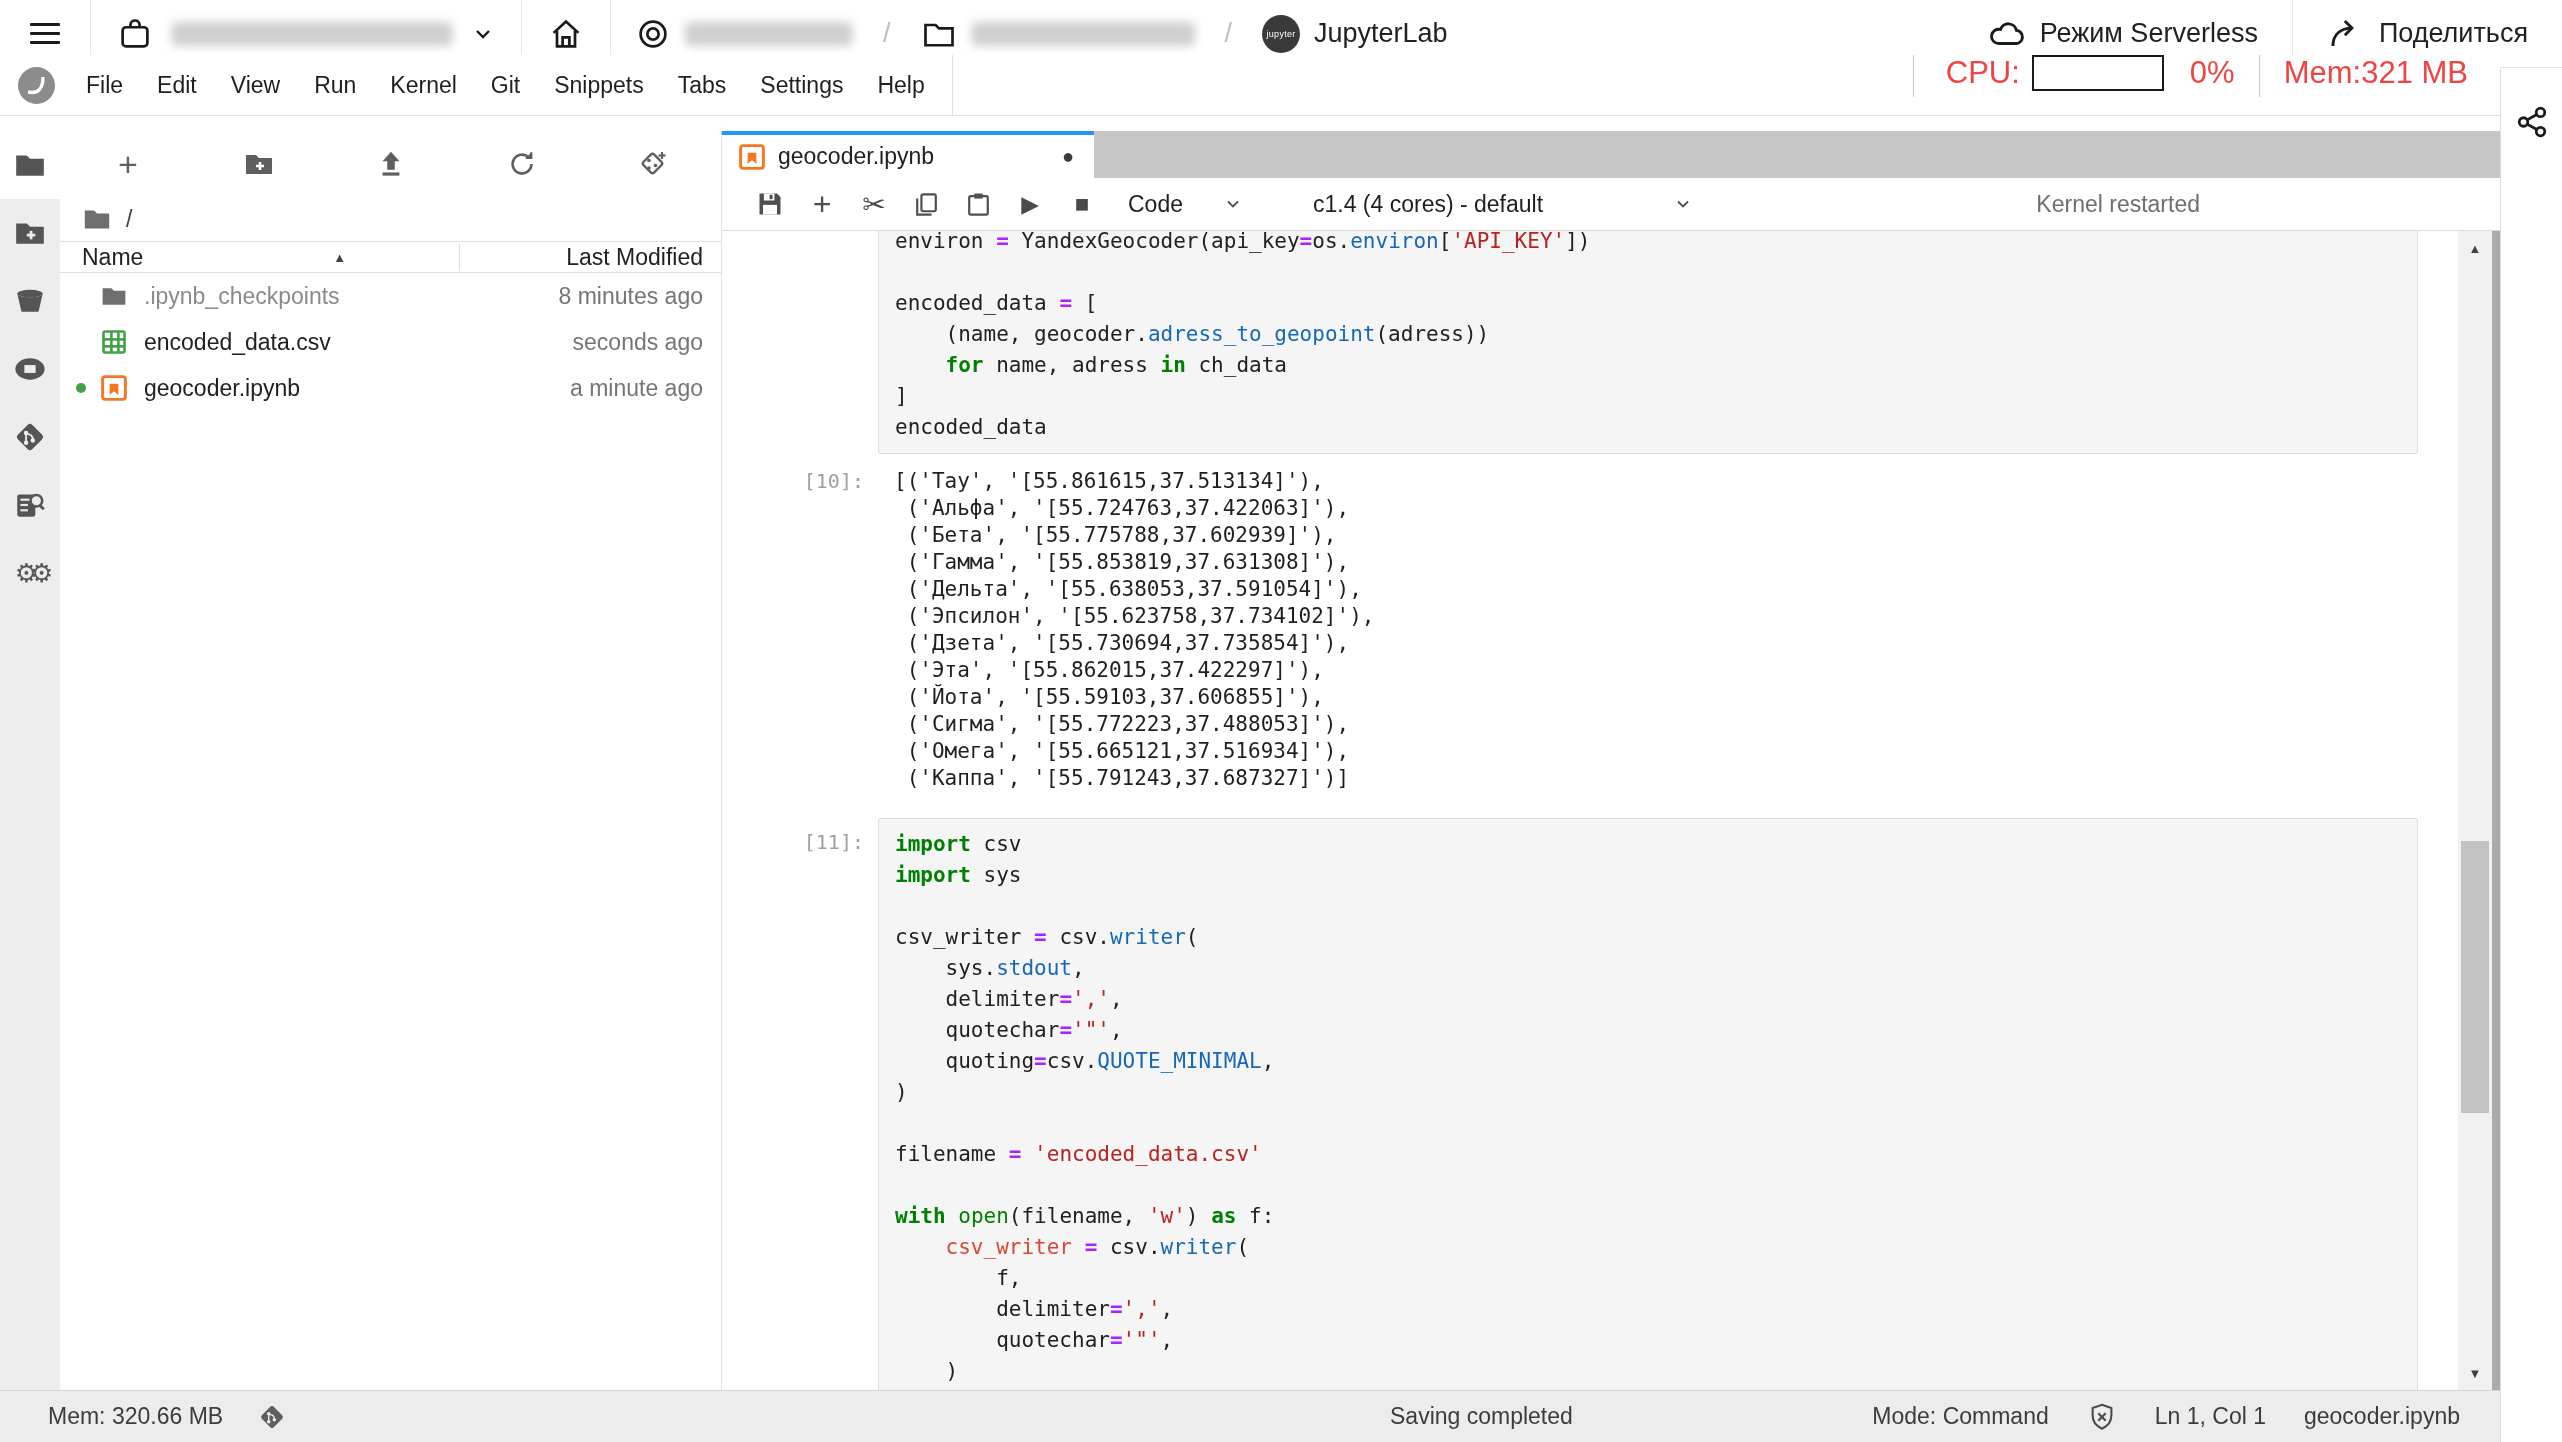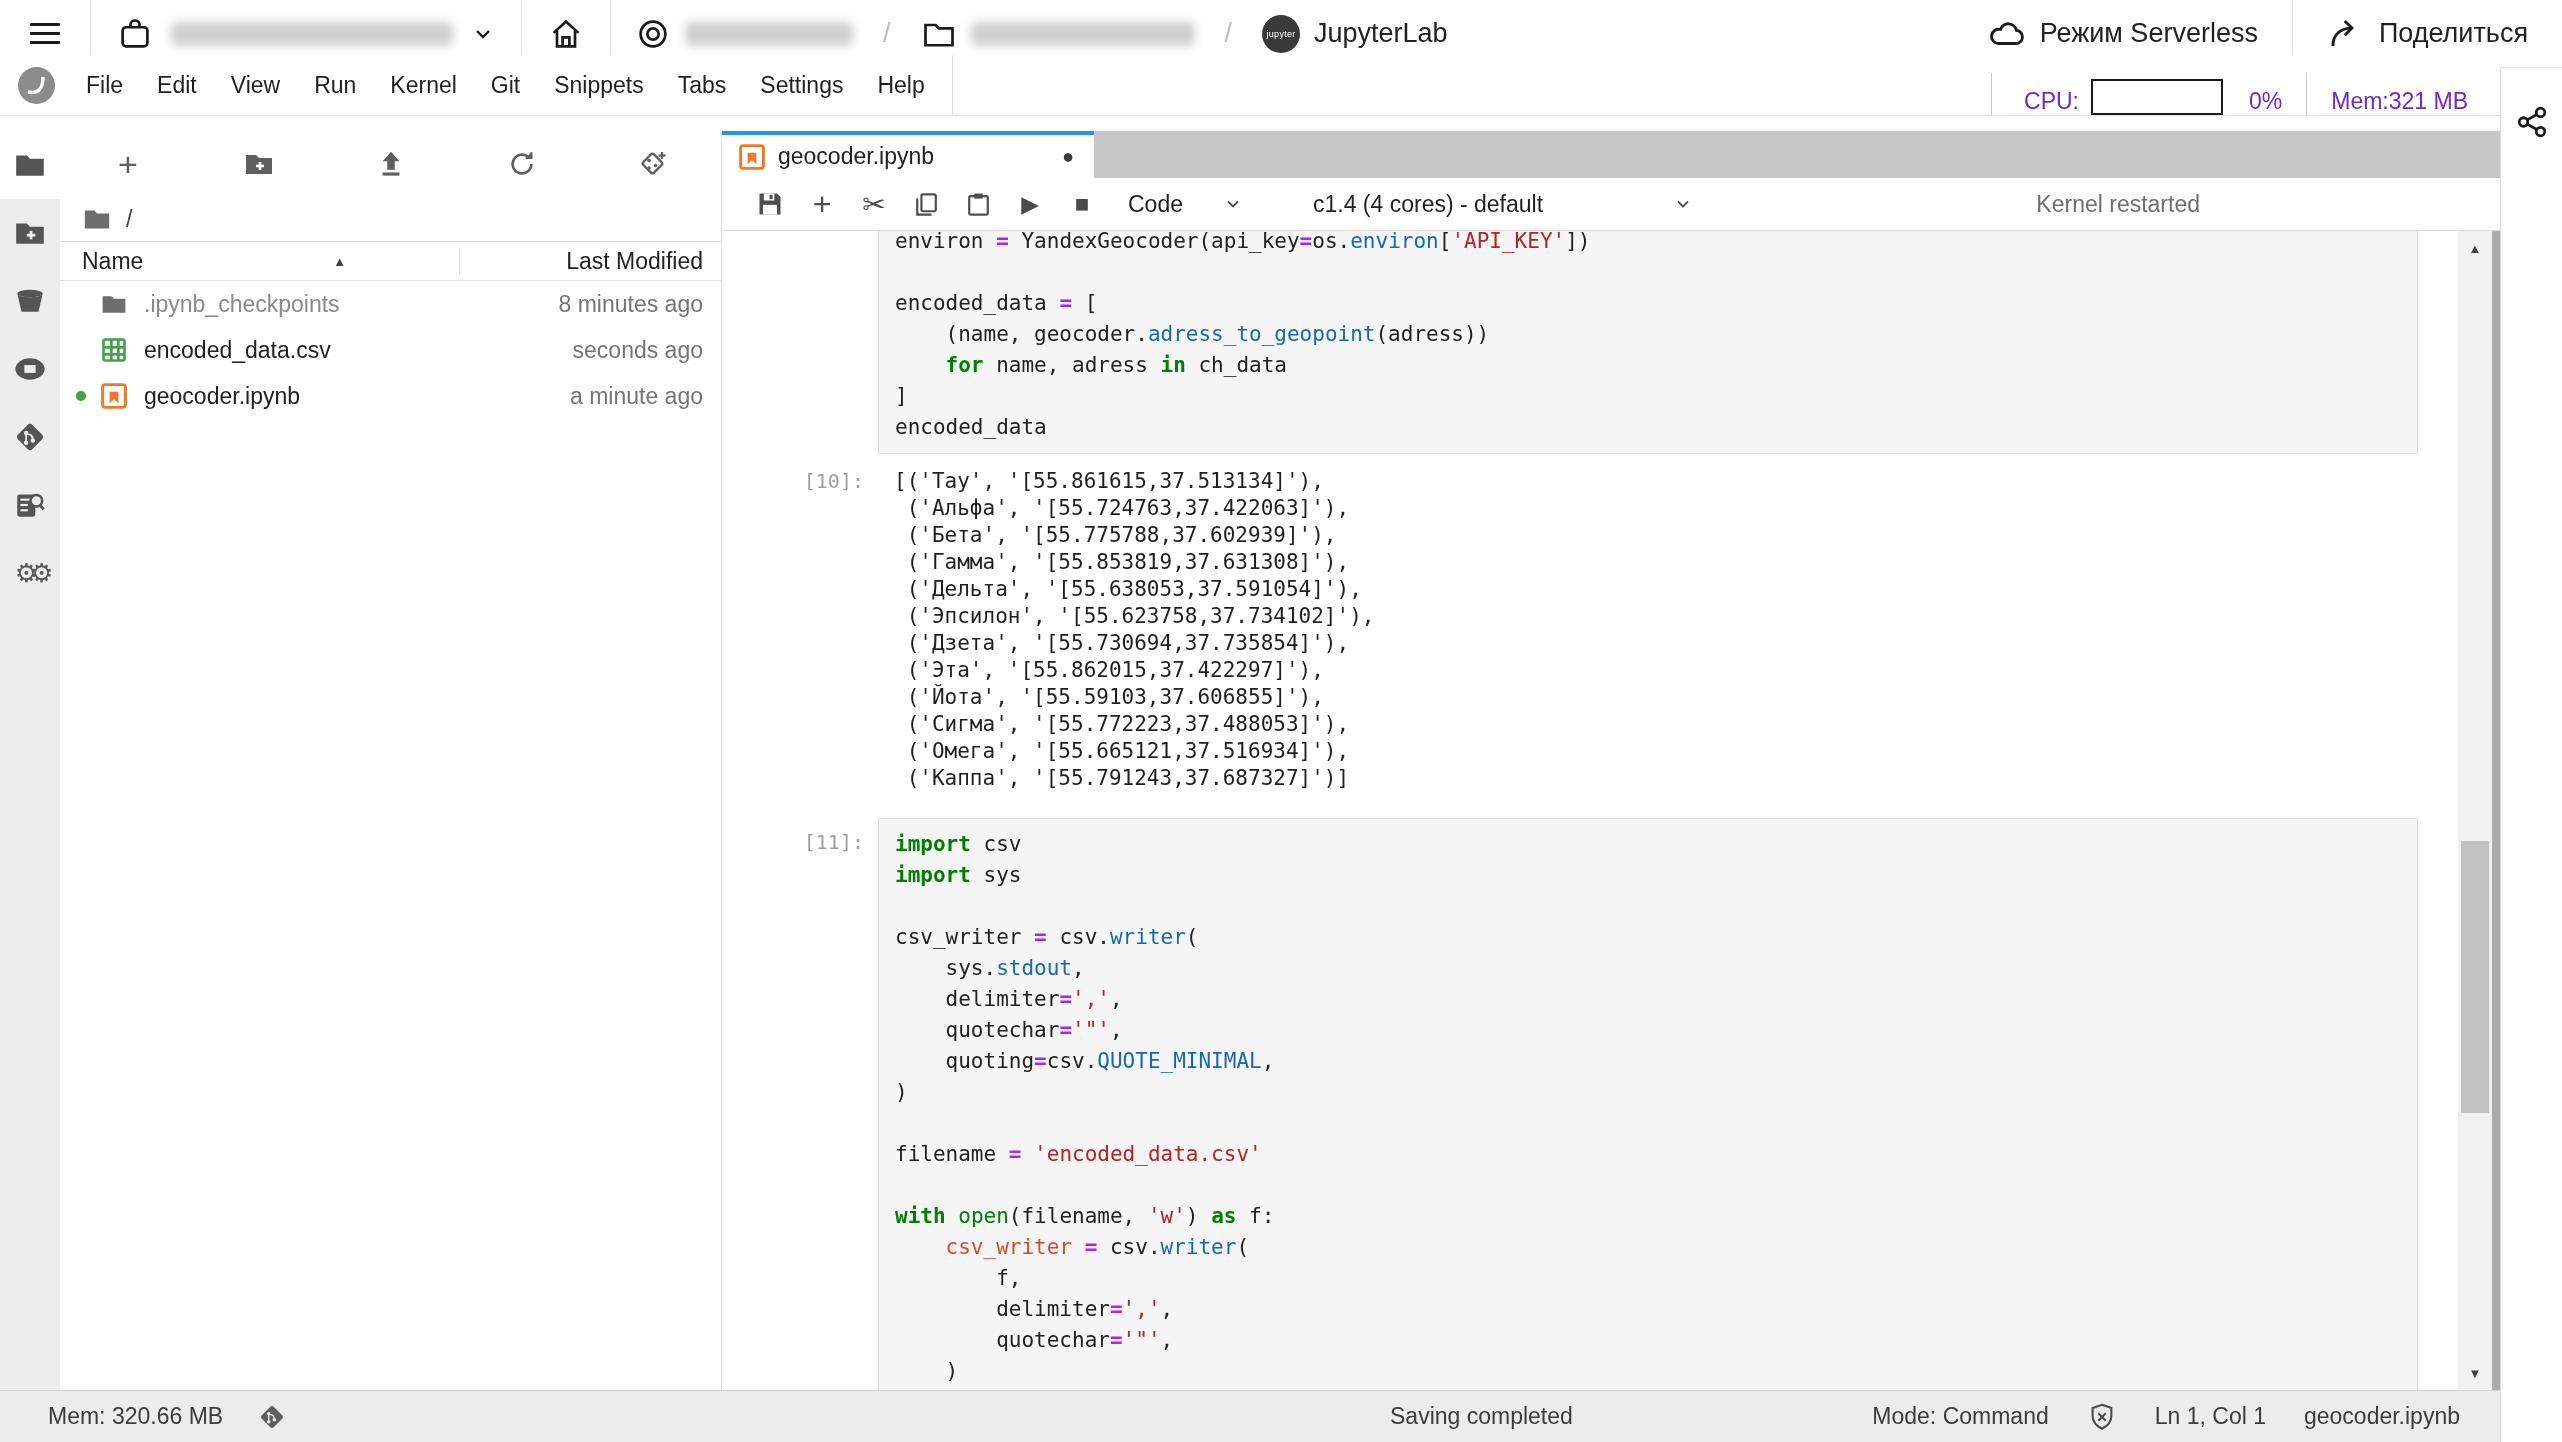--- a/index.html
+++ b/index.html
@@ -22,21 +22,21 @@
              font-size:9px; display:flex; align-items:center; justify-content:center; letter-spacing:0.3px; }
   .tb-right { margin-left:auto; display:flex; align-items:center; height:100%; }
   .tb-btn { display:flex; align-items:center; gap:14px; padding:0 34px; height:100%; cursor:pointer; }
 
   
   .menubar { position:absolute; top:55px; left:0; width:2500px; height:61px; background:#fff;
              border-bottom:1px solid #e0e0e0; display:flex; align-items:center; font-size:23px; }
   .y-logo { width:37px; height:37px; border-radius:50%; margin:0 14px 0 18px; flex:none; }
   .menu-item { padding:0 17px; color:#1f1f1f; cursor:pointer; }
   .menu-div { width:1px; height:100%; background:#e0e0e0; margin-left:10px; }
-  .mb-right { margin-left:auto; display:flex; align-items:flex-end; height:100%; font-size:23px; color:#6d28d9; }
+  .mb-right { margin-left:auto; display:flex; align-items:flex-start; height:100%; font-size:31px; color:#ef4444; }
   .cpu-box { width:132px; height:36px; border:2px solid #1a1a1a; margin:0 26px 0 12px; background:#fff; }
   .mb-vdiv { width:1px; height:42px; background:#c9c9c9; }
 
   
   .right-rail { position:absolute; top:69px; right:0; width:62px; height:1373px; background:#fff;
                 border-left:1px solid #dcdcdc; }
   .right-rail .share-nodes { position:absolute; top:36px; left:14px; }
 
   
   .activity { position:absolute; top:131px; left:0; width:60px; height:1259px; background:#ededed; }
@@ -44,21 +44,21 @@
   .act-item.active { background:#fff; }
   .gear-glyph { font-size:26px; color:#5a5a5a; letter-spacing:-8px; }
 
   
   .sidebar { position:absolute; top:131px; left:60px; width:662px; height:1259px; background:#fff;
              border-right:1px solid #e0e0e0; font-size:23px; }
   .fb-toolbar { height:66px; display:flex; align-items:center; justify-content:space-between; padding:0 48px; }
   .fb-toolbar .fb-btn { display:flex; align-items:center; justify-content:center; width:40px; height:40px; cursor:pointer; color:#5f5f5f; }
   .fb-plus { font-size:34px; color:#5f5f5f; line-height:1; }
   .fb-crumbs { height:44px; display:flex; align-items:center; padding:0 22px; gap:14px; }
-  .fb-head { height:40px; display:flex; align-items:center; border-top:1px solid #e0e0e0;
+  .fb-head { height:32px; display:flex; align-items:center; border-top:1px solid #e0e0e0;
              border-bottom:1px solid #e0e0e0; color:#212121;justify-content:space-between; }
   .fb-head .col-name { flex:1; padding-left:22px; display:flex; align-items:center; }
   .sort-tri { font-size:13px; color:#424242; margin-left:190px; }
   .fb-head .col-mod { width:262px; border-left:1px solid #e0e0e0; text-align:right; padding-right:18px; }
   .file-row { height:46px; display:flex; align-items:center; padding-left:40px; position:relative; cursor:pointer; }
   .file-row .fname { margin-left:16px; color:#212121; }
   .file-row.dim .fname { color:#8a8a8a; }
   .file-row .fmod { margin-left:auto; padding-right:18px; color:#757575; }
   .run-dot { position:absolute; left:16px; width:10px; height:10px; border-radius:50%; }
 

